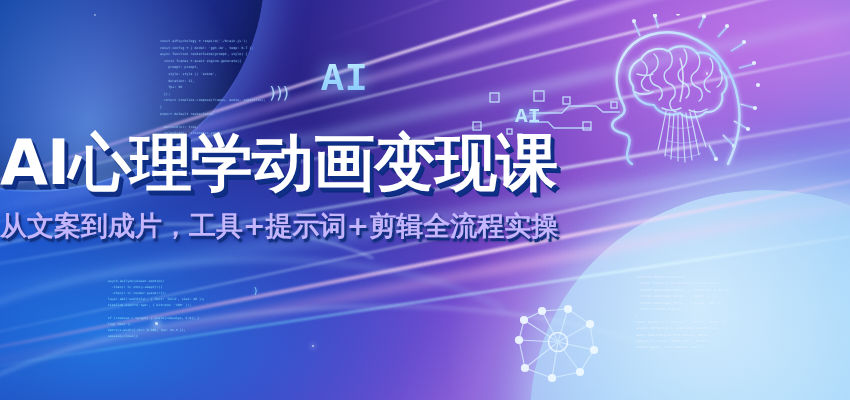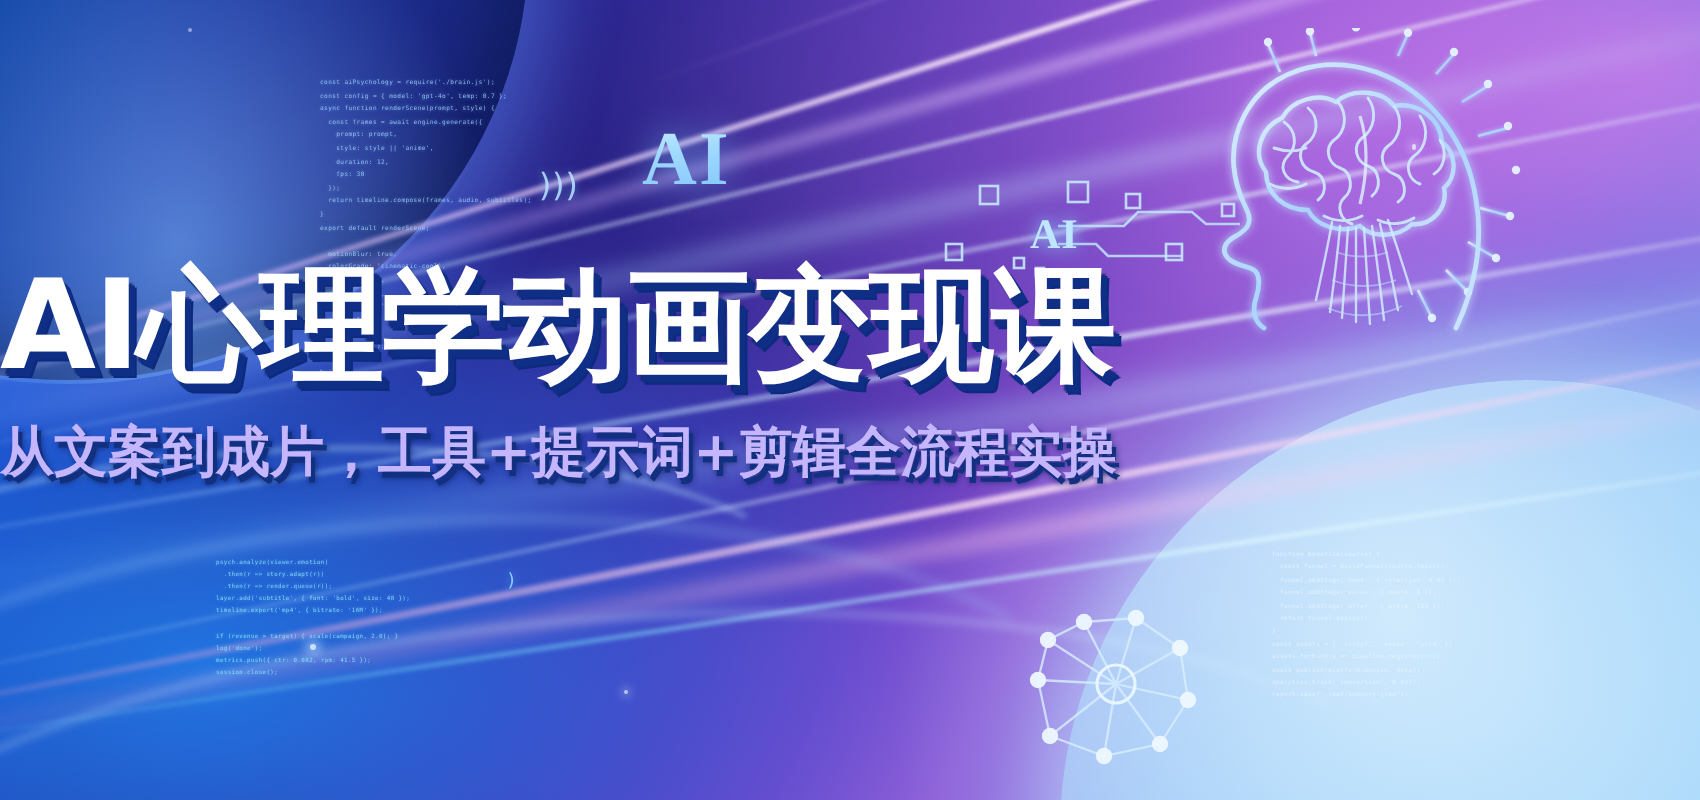--- a/index.html
+++ b/index.html
@@ -181,21 +181,21 @@
     text-shadow: 0 0 4px rgba(130,200,255,0.6);
   }
   #brace-tl { left: 268px; top: 83px; font-size: 16px; letter-spacing: -3px; }
   #brace-bl { left: 253px; top: 286px; font-size: 9px; letter-spacing: -2px; color: rgba(150,238,255,0.8); }
 
   
   .ai-mark {
     position: absolute;
     font-weight: 700;
     pointer-events: none;
-    font-family: Liberation Serif, serif;
+    font-family: Liberation Mono, monospace;
   }
   #ai-big {
     left: 321px; top: 58px;
     font-size: 38px;
     letter-spacing: 1px;
     background: linear-gradient(172deg, #cdf2ff 0%, #9fd9ff 42%, #7ec2fb 100%);
     -webkit-background-clip: text;
     background-clip: text;
     color: transparent;
     -webkit-text-fill-color: transparent;

